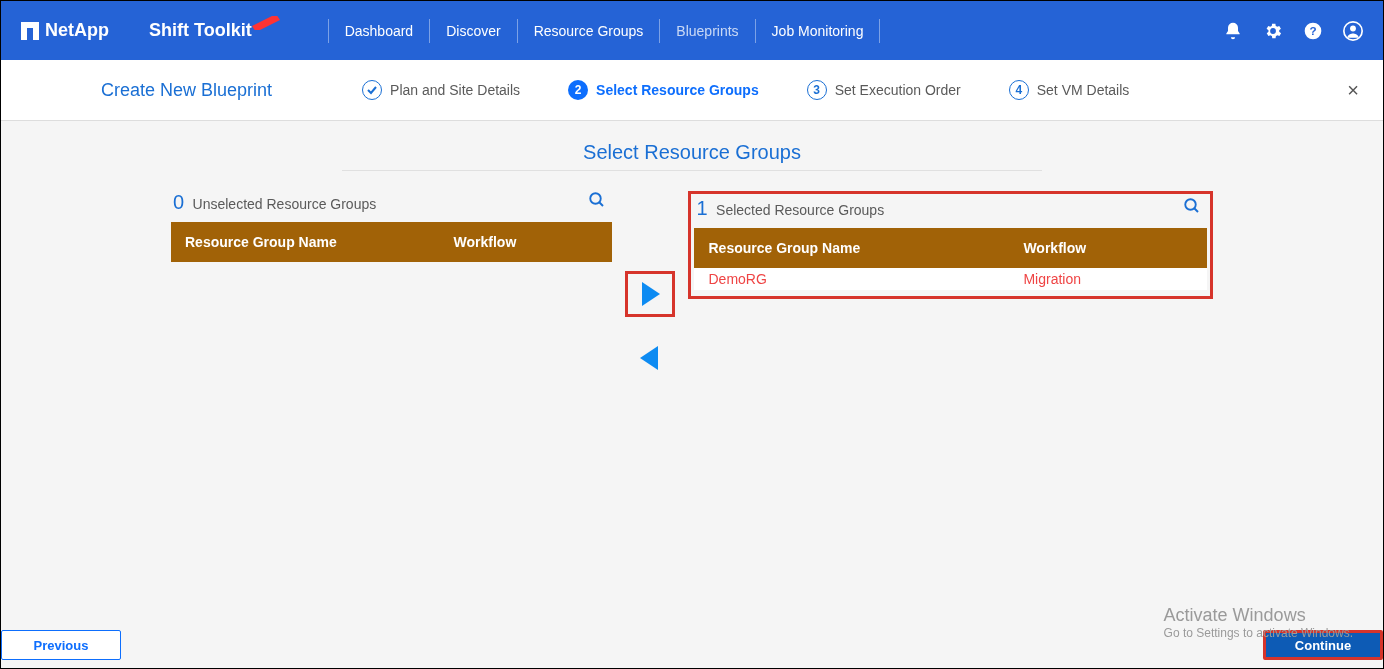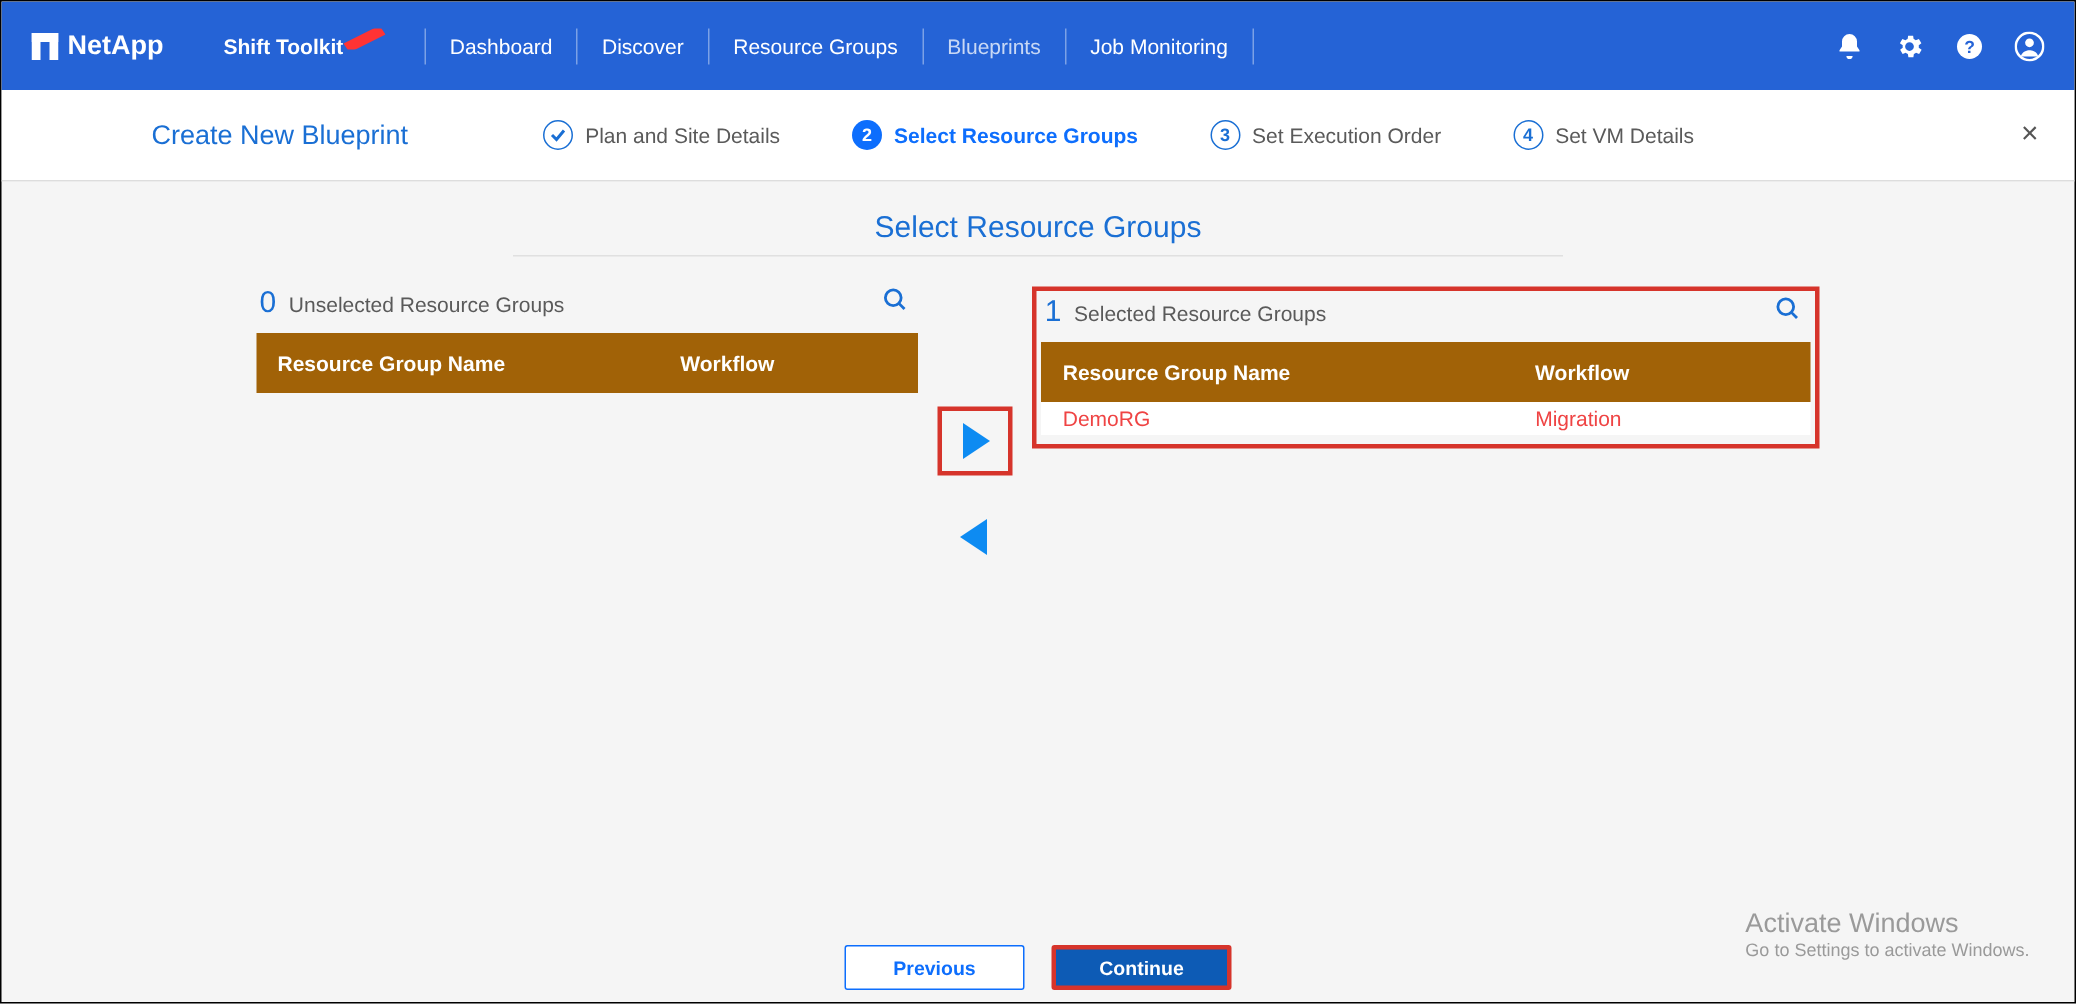--- a/index.html
+++ b/index.html
@@ -1,23 +1,23 @@
 <!DOCTYPE html>
 <html><head>
 <meta charset="utf-8">
 <style>
   * { box-sizing: border-box; margin: 0; padding: 0; font-family: -apple-system, BlinkMacSystemFont, "Segoe UI", Arial, sans-serif; }
   body { background: #f5f5f5; width: 1384px; height: 669px; overflow: hidden; position: relative; border: 1px solid #000; }
   
   
   .topbar { background: #2563d6; height: 59px; display: flex; align-items: center; padding: 0 20px; color: #fff; }
-  .logo-block { display: flex; align-items: center; margin-right: 18px; justify-content: center; }
+  .logo-block { display: flex; align-items: center; margin-right: 40px; justify-content: center; }
   .netapp-logo { display: flex; align-items: center; font-weight: 700; font-size: 18px; }
   .netapp-logo svg { margin-right: 6px; }
-  .product-name { margin-left: 40px; font-size: 14px; font-weight: 600; position: relative; }
+  .product-name { margin-left: 40px; font-size: 18px; font-weight: 600; position: relative; }
   .preview-badge { position: absolute; top: -4px; right: -28px; width: 30px; height: 14px; }
   .nav-items { display: flex; align-items: center; margin-left: 20px; }
   .nav-sep { width: 1px; height: 24px; background: rgba(255,255,255,0.4); margin: 0 16px; }
   .nav-link { color: #fff; font-size: 14px; cursor: pointer; }
   .nav-link.active { color: rgba(255,255,255,0.75); }
   .topbar-right { margin-left: auto; display: flex; align-items: center; gap: 20px; }
   .topbar-icon { width: 20px; height: 20px; cursor: pointer; fill: #fff; }
   
   
   .wizard-bar { background: #fff; height: 61px; display: flex; align-items: center; padding: 0 30px 0 100px; border-bottom: 1px solid #ddd; position: relative; }
@@ -50,21 +50,21 @@
   .col-name { flex: 0 0 65%; }
   .col-workflow { flex: 0 0 35%; }
   .table-row { display: flex; padding: 3px 14px; font-size: 14px; color: #ef4444; background: #fff; justify-content: flex-end; }
   
   .transfer-controls { display: flex; flex-direction: column; align-items: center; gap: 18px; margin-top: 80px; width: 60px; }
   .transfer-btn { width: 50px; height: 46px; display: flex; align-items: center; justify-content: center; cursor: pointer; }
   .transfer-btn.highlighted { border: 3px solid #d6342b; }
   .transfer-btn svg { fill: #0d8bf2; }
   
   
-  .footer-bar { position: absolute; bottom: 8px; left: 0; right: 0; display: flex; justify-content: center; gap: 18px; }
+  .footer-bar { position: absolute; bottom: 8px; left: 0; right: 0; display: flex; justify-content: space-between; gap: 18px; }
   .btn { width: 120px; height: 30px; font-size: 13px; font-weight: 600; border-radius: 2px; cursor: pointer; display: flex; align-items: center; justify-content: center; }
   .btn-secondary { background: #fff; border: 1.5px solid #0d6efd; color: #0d6efd; }
   .btn-primary { background: #0d5bb5; border: 3px solid #d6342b; color: #fff; }
   
   
   .watermark { position: absolute; right: 30px; bottom: 28px; text-align: left; color: #9a9a9a; }
   .watermark .w-title { font-size: 18px; }
   .watermark .w-sub { font-size: 12px; }
 </style>
 </head>

